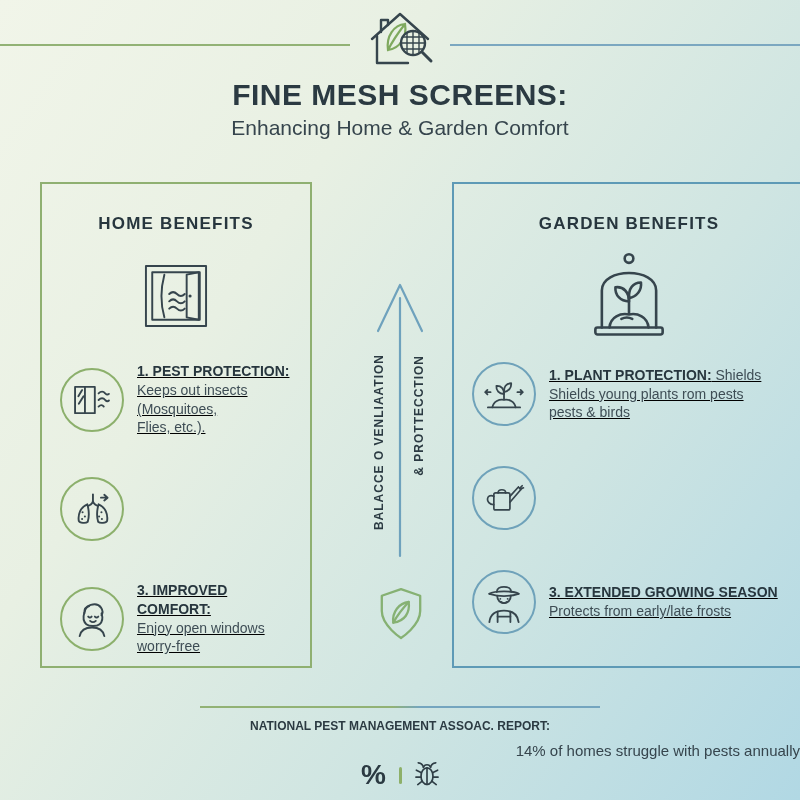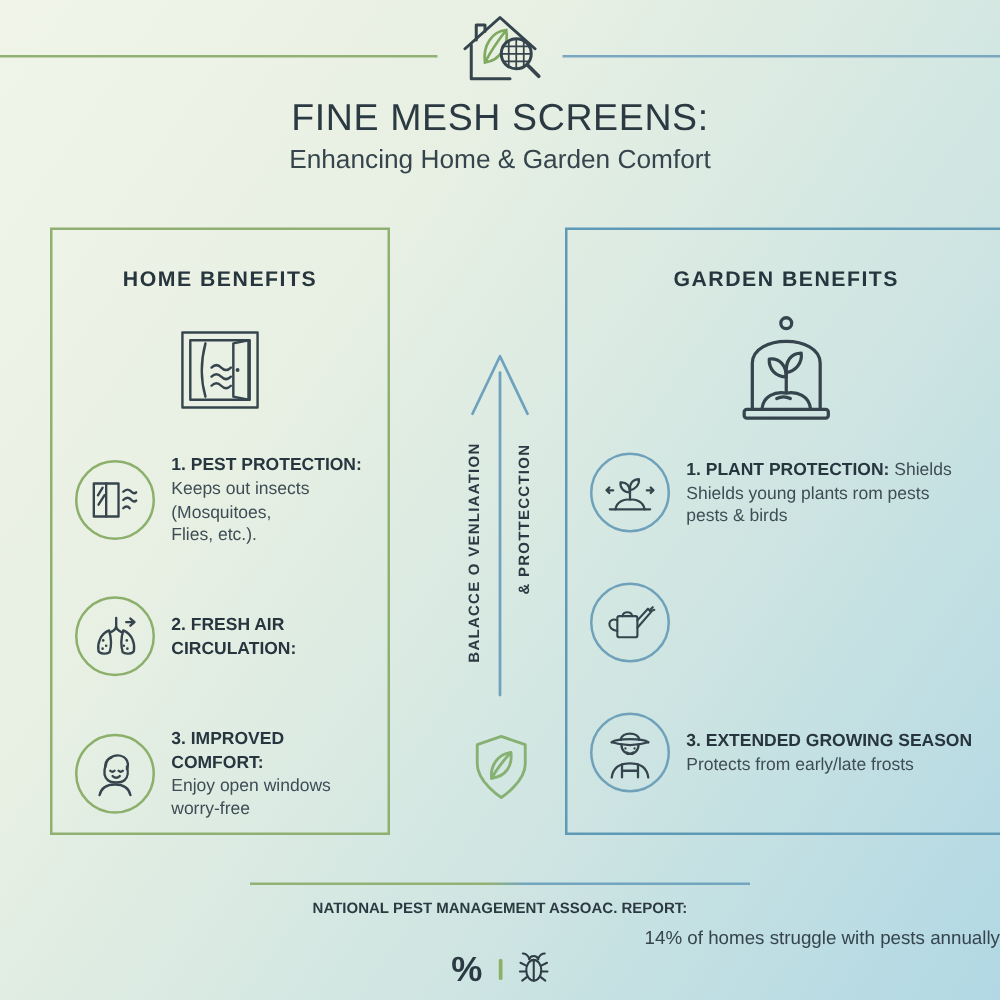--- a/index.html
+++ b/index.html
@@ -7,31 +7,31 @@
     position:relative;width:800px;height:800px;overflow:hidden;
     font-family:"Liberation Sans",sans-serif;
     background:linear-gradient(125deg,#f1f5e9 0%,#e8f0e3 32%,#cfe5e2 66%,#b1d8e4 100%);
   }
   
   .hline{position:absolute;top:44px;height:2px;}
   .hline.green{left:0;width:350px;background:#92b275;}
   .hline.blue{left:450px;width:350px;background:#7ba7c0;}
   .top-icon{position:absolute;left:361px;top:5px;}
   .title{position:absolute;top:78px;left:0;width:800px;text-align:center;
-    font-size:30px;font-weight:400;letter-spacing:.5px;color:#2b3a42;}
+    font-size:30px;font-weight:700;letter-spacing:.5px;color:#2b3a42;}
   .subtitle{position:absolute;top:116px;left:0;width:800px;text-align:center;
     font-size:21px;color:#36454d;}
   
   .panel{position:absolute;top:182px;height:486px;box-sizing:border-box;}
   .panel.home{left:40px;width:272px;border:2px solid #8fb071;}
   .panel.garden{left:452px;width:354px;border:2px solid #5e9ab6;}
   .panel-title{margin-top:30px;text-align:center;font-size:17px;font-weight:700;
     letter-spacing:1.2px;color:#27363e;}
   .panel-hero{height:100px;margin-top:12px;display:flex;align-items:center;justify-content:center;}
-  .items{margin:16px 12px 0 18px;display:flex;flex-direction:column;gap:40px;}
+  .items{margin:16px 12px 0 18px;display:flex;flex-direction:column;gap:40px;text-decoration:underline;}
   .item{display:flex;align-items:center;gap:13px;}
   .item-icon{flex:none;width:60px;height:60px;border-radius:50%;
     display:flex;align-items:center;justify-content:center;}
   .home .item-icon{border:2px solid #8cb06c;}
   .garden .item-icon{border:2px solid #6fa2ba;}
   .item-text{font-size:14px;line-height:1.34;color:#3e4d55;}
   .item-heading{font-weight:700;color:#27363e;}
   .item-body{white-space:pre-line;}
   
   .arrow-svg{position:absolute;left:374px;top:280px;}
@@ -131,21 +131,21 @@
               <circle cx="10" cy="21.5" r="1.1"></circle>
                 <circle cx="12.5" cy="26" r="1.1"></circle>
                 <circle cx="9.5" cy="28.5" r="1.1"></circle>
               <circle cx="30" cy="21.5" r="1.1"></circle>
                 <circle cx="27.5" cy="26" r="1.1"></circle>
                 <circle cx="30.5" cy="28.5" r="1.1"></circle>
             </g>
           </svg>
         </div>
         <div class="item-text">
-          <span class="item-heading">2. FRESH AIR CIRCULATION:</span><span></span>
+          <span></span>
         </div>
       </div>
       <div class="item">
         <div class="item-icon">
           <svg viewBox="0 0 40 40" width="38" height="38">
             <g fill="none" stroke="#36454d" stroke-width="2" stroke-linecap="round" stroke-linejoin="round">
               <path d="M12,14 C11,5 25,1.5 29.5,8 C31.5,11 31,14.5 30,16"></path>
               <path d="M12,13 C10.5,18 11,23 14,25.5 C17,28 25,28 28,25.5 C31,23 31.3,18 30,14"></path>
               <path d="M16,17.5 q1.8,1.8 3.6,0 M23,17.5 q1.8,1.8 3.6,0"></path>
               <path d="M18,22 q3,2.6 6,0"></path>

